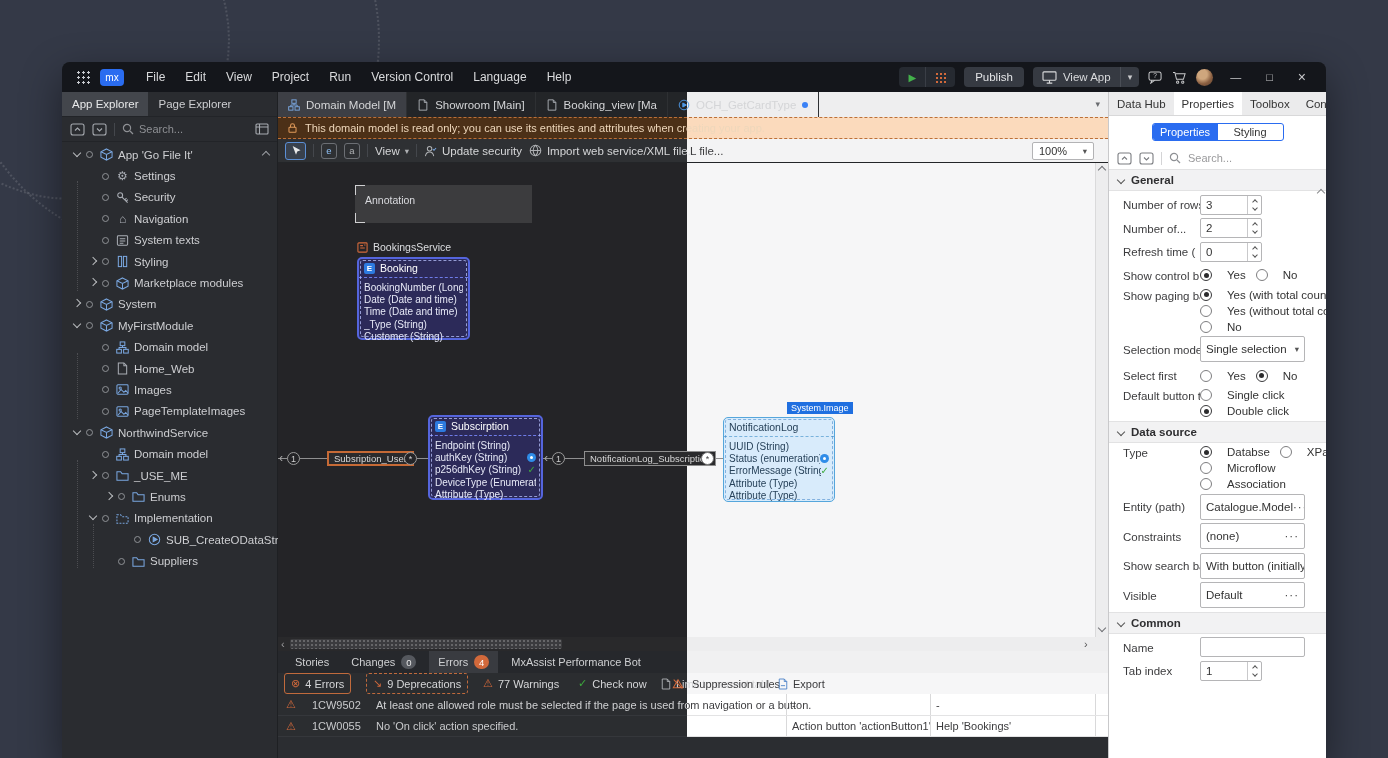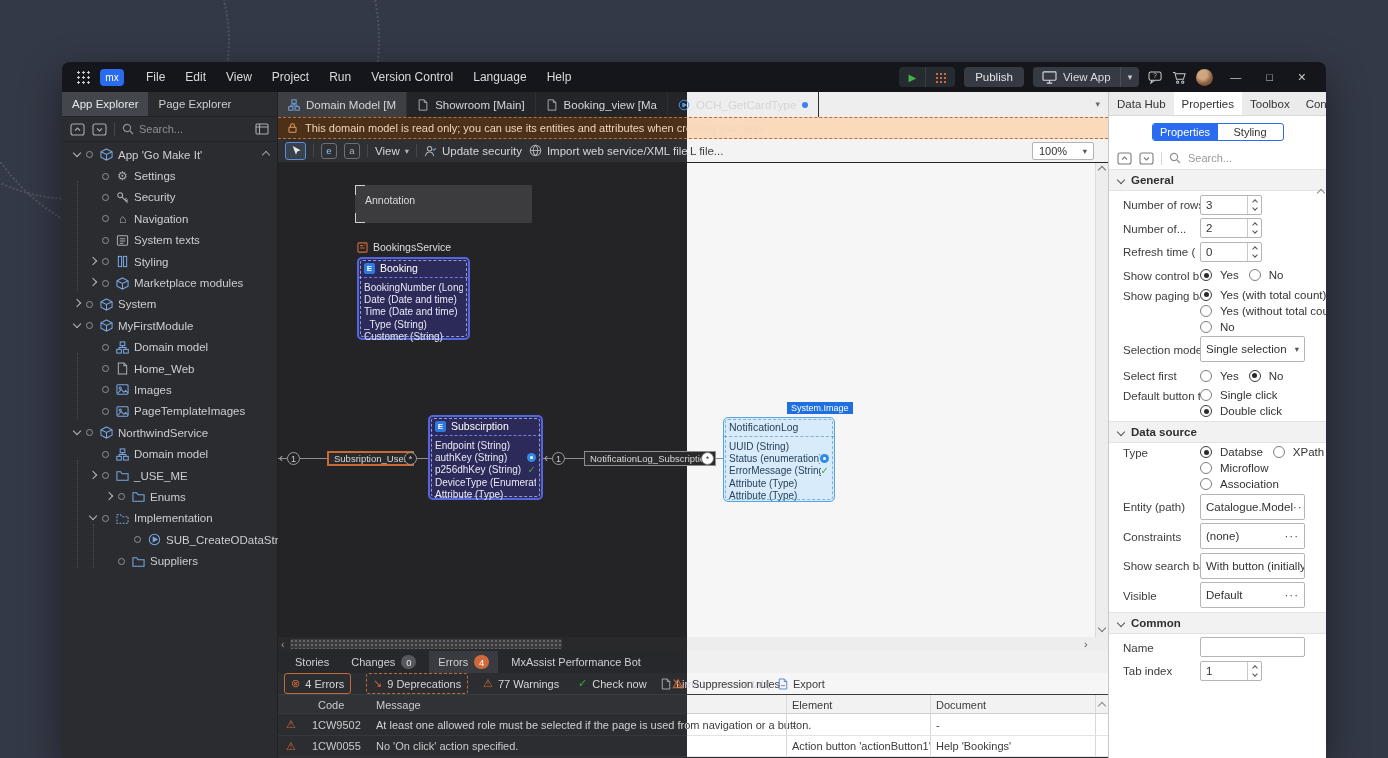--- a/index.html
+++ b/index.html
@@ -153,21 +153,21 @@
   .field.w{width:105px}
   .spin{width:62px;height:20px;border:1px solid #b5b5b7;border-radius:2px;display:flex;align-items:center}
   .spin .val{flex:1;padding-left:5px}
   .spin .btns{width:14px;height:100%;border-left:1px solid #c9c9cb;display:flex;flex-direction:column;align-items:center;justify-content:center;gap:2px;color:#555}
   .spin .btns i{width:4px;height:4px;border-right:1px solid #555;border-bottom:1px solid #555;display:block}
   .spin .btns i.u{transform:rotate(-135deg)}
   .spin .btns i.d{transform:rotate(45deg)}
   .radio{width:12px;height:12px;border:1px solid #7e7e80;border-radius:50%;background:#fff;position:relative;flex:none;display:inline-block}
   .radio.sel{border-color:#3a3a3c}
   .radio.sel::after{content:"";position:absolute;inset:2.5px;border-radius:50%;background:#2b2b2d}
-  .ropt{display:flex;align-items:flex-start;gap:8px;white-space:nowrap}
+  .ropt{display:flex;align-items:flex-start;gap:15px;white-space:nowrap}
   .rline{display:flex;gap:10px}
   .drop-b{font-size:8.5px;color:#555}
   .dots{letter-spacing:1px;color:#444}
   .rp-scroll{position:absolute;right:1px;top:96px;bottom:4px;width:7px;color:#88898c}
   input.nfield{width:105px;height:20px;border:1px solid #b5b5b7;border-radius:2px;padding:0 5px;font-size:11.5px;font-family:inherit;outline:none}
   svg{display:block}
 </style>
 </head>
 <body>
 
@@ -278,21 +278,21 @@
         <span class="texp e-d"></span>
           <span class="tcirc"></span>
         <span class="tico">
             <svg viewBox="0 0 14 14">
               <g fill="none" stroke="#7aa7e0" stroke-width="1.1">
                 <path d="M7 1l6 3v6l-6 3-6-3V4z"></path>
                 <path d="M1 4l6 3 6-3M7 7v6"></path>
               </g>
             </svg>
           </span>
-        <span>App 'Go Make It'</span>
+        <span>App 'Go File It'</span>
       </div>
       <div class="trow" style="padding-left:24px">
         <span class="texp"></span>
           <span class="tcirc"></span>
         <span class="tico txt">⚙</span>
         <span>Settings</span>
       </div>
       <div class="trow" style="padding-left:24px">
         <span class="texp"></span>
           <span class="tcirc"></span>
@@ -787,32 +787,20 @@
         <span style="left:500px">
           <svg width="10" height="12" viewBox="0 0 12 14">
               <g fill="none" stroke="#4f84c8" stroke-width="1.1">
                 <path d="M1.5 1h6l3 3v9h-9z"></path>
                 <path d="M7.5 1v3h3M3.5 9h5"></path>
               </g>
             </svg>
           <span class="darktext">Export</span>
         </span>
       </div>
-      <div class="b-head split">
-        <span class="bcell" style="left:40px">Code</span>
-        <span class="bcell" style="left:98px">Message</span>
-        <span class="bcell darktext" style="left:514px">Element</span>
-        <span class="bcell darktext" style="left:658px">Document</span>
-        <span class="vline" style="left:508px"></span>
-        <span class="vline" style="left:652px"></span>
-        <span class="vline" style="left:817px"></span>
-        <span class="hb-d"></span>
-          <span class="hb-l" style="background:#cfcfd1"></span>
-        <span class="scrollhint" style="position:absolute;right:3px;top:4px;color:#88898c"><i class="chev up"></i></span>
-      </div>
       <div class="b-row split">
         <span class="bcell oic" style="left:8px">⚠</span>
         <span class="bcell" style="left:24px;width:16px;justify-content:flex-end">1</span>
         <span class="bcell" style="left:40px">CW9502</span>
         <span class="msg-light">At least one allowed role must be selected if the page is used from navigation or a button.</span>
         <span class="msg-dark">At least one allowed role must be selected if the page is used from navigation or a button.</span>
         <span class="bcell darktext" style="left:514px">-</span>
         <span class="bcell darktext" style="left:658px">-</span>
         <span class="vline" style="left:508px"></span>
         <span class="vline" style="left:652px"></span>

